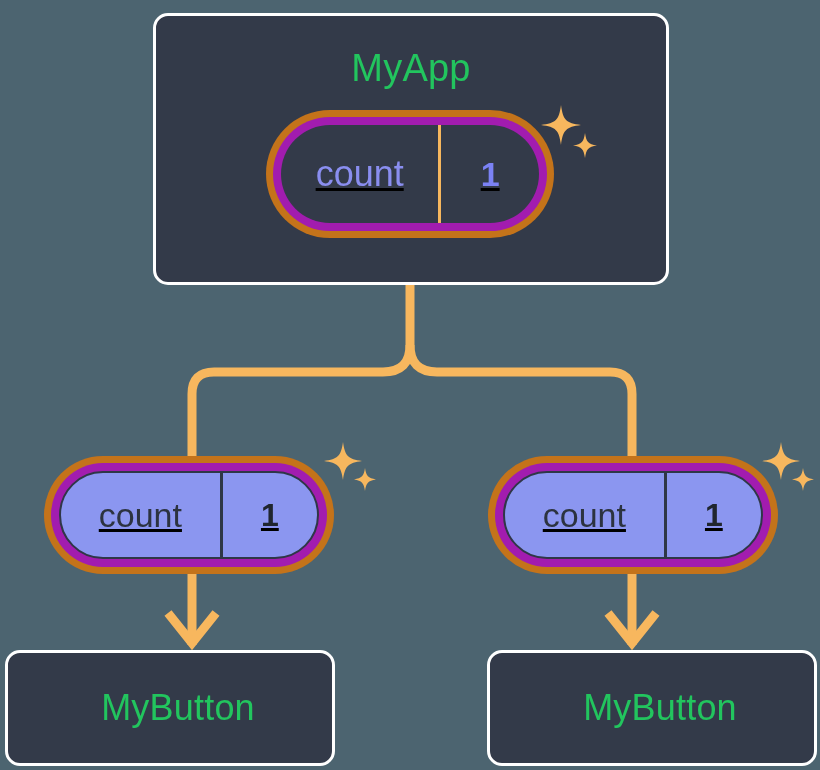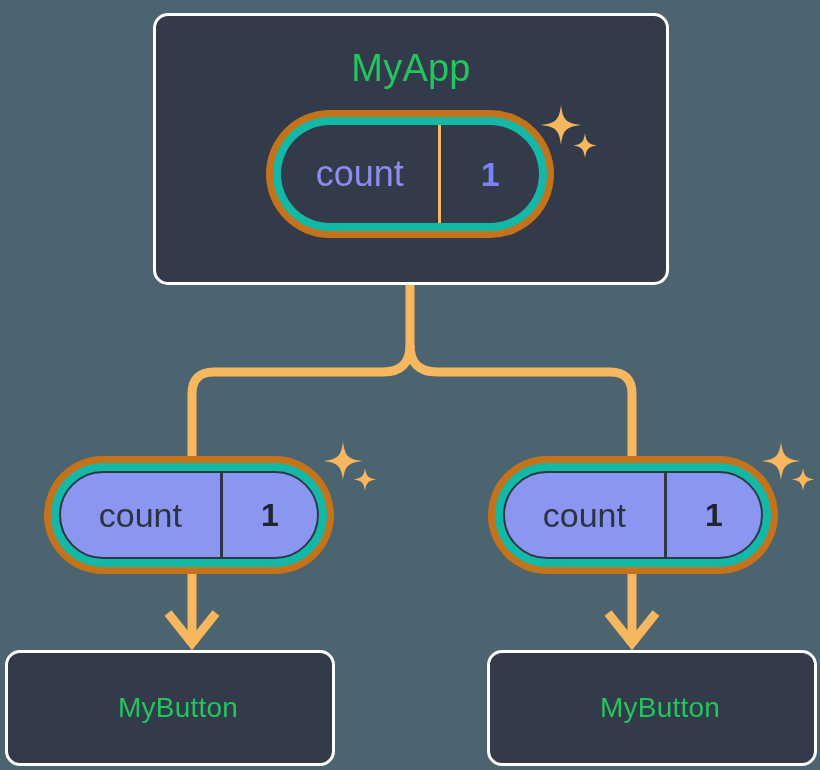--- a/index.html
+++ b/index.html
@@ -61,38 +61,39 @@
     margin-top: 33px;
   }
 
   .leaf-card {
     width: 330px;
     height: 116px;
     justify-content: center;
   }
   #card-mybutton-left  { left: 5px;   top: 650px; }
   #card-mybutton-right { left: 487px; top: 650px; }
-  .leaf-card .card-title { font-size: 28px; margin-left: 16px; }
+  .leaf-card .card-title { font-size: 36px; margin-left: 16px; }
 
   
   .pill {
     position: absolute;
     box-sizing: border-box;
     border-radius: 999px;
     background: #c4731a;           
     padding: 7px;
     display: block;
   }
   .pill-mid {
     box-sizing: border-box;
     width: 100%;
     height: 100%;
     border-radius: 999px;
-    background: #14b8a6;           
+    background: #a21caf;           
     padding: 8px;
+    text-decoration: underline;
   }
   .pill-inner {
     box-sizing: border-box;
     width: 100%;
     height: 100%;
     border-radius: 999px;
     display: flex;
     align-items: stretch;
     overflow: hidden;
   }

